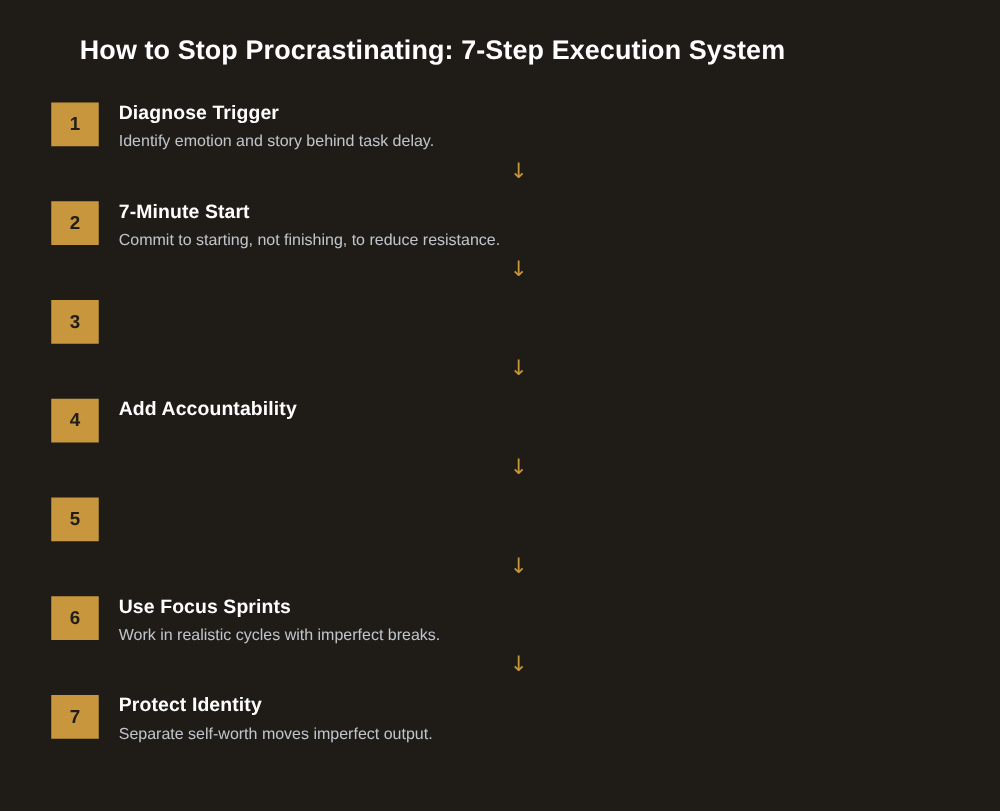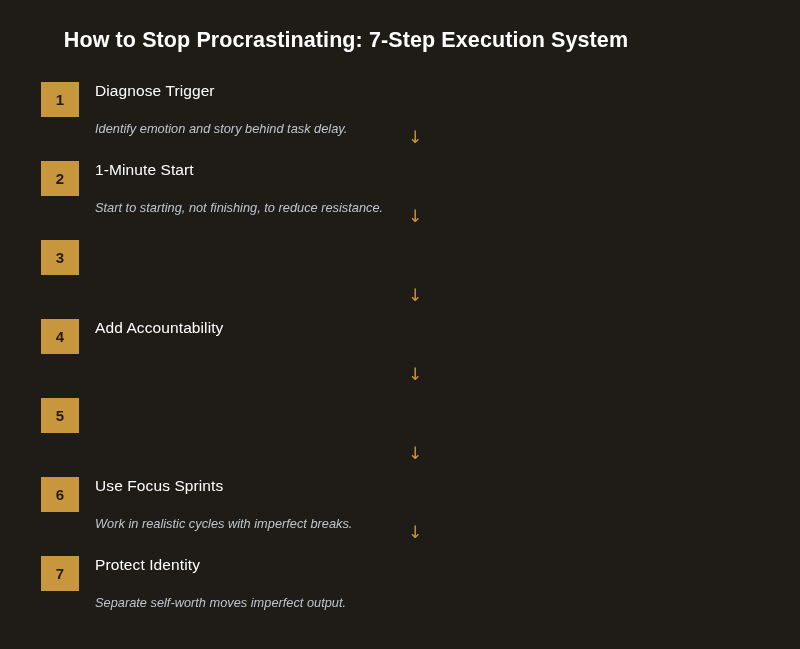--- a/index.html
+++ b/index.html
@@ -68,34 +68,33 @@
   }
 
   .step-text {
     margin-left: 16px;
     padding-top: 0px;
   }
 
   .step-title {
     color: #ffffff;
     font-size: 15.5px;
-    font-weight: normal;
+    font-weight: bold;
     line-height: 18px;
     letter-spacing: 0.1px;
     white-space: nowrap;
   }
 
   .step-desc {
     color: #c0c5cc;
     font-size: 12.8px;
     font-weight: normal;
     line-height: 16px;
-    margin-top: 21px;
+    margin-top: 5px;
     white-space: nowrap;
-    font-style: italic;
   }
 
   .connector {
     height: 35px;
     position: relative;
   }
 
   .connector-arrow {
     position: absolute;
     left: 365px;
@@ -125,22 +124,22 @@
       </div>
     </div>
 
     <div class="connector">
       <div class="connector-arrow">↓</div>
     </div>
 
     <div class="step-row">
       <div class="badge">2</div>
       <div class="step-text">
-        <div class="step-title">1-Minute Start</div>
-        <div class="step-desc">Start to starting, not finishing, to reduce resistance.</div>
+        <div class="step-title">7-Minute Start</div>
+        <div class="step-desc">Commit to starting, not finishing, to reduce resistance.</div>
       </div>
     </div>
 
     <div class="connector">
       <div class="connector-arrow">↓</div>
     </div>
 
     <div class="step-row">
       <div class="badge">3</div>
     </div>

